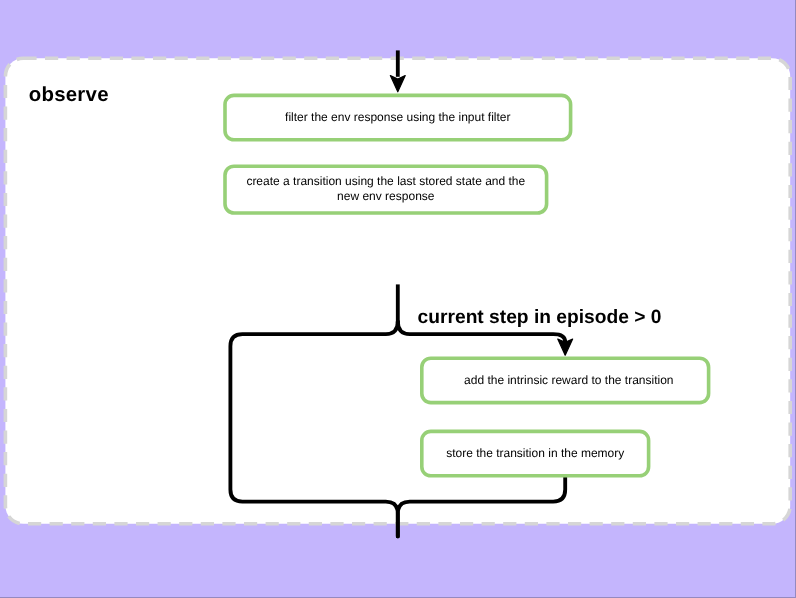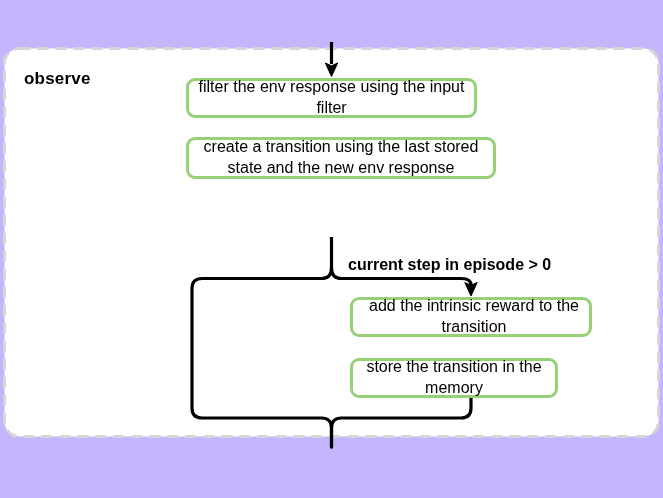--- a/index.html
+++ b/index.html
@@ -31,31 +31,31 @@
   .node {
     position: absolute;
     box-sizing: border-box;
     background: #ffffff;
     border: 3px solid #97d077;
     border-radius: 9px;
     display: flex;
     align-items: center;
     justify-content: center;
     text-align: center;
-    font-size: 16px;
+    font-size: 10px;
     line-height: 1.3;
     color: #000000;
     padding: 1px 6px;
     z-index: 3;
   }
   #node-filter            { left: 186px; top:  78px; width: 291px; height: 40px; }
-  #node-create-transition { left: 186px; top: 137px; width: 310px; height: 42px; }
+  #node-create-transition { left: 186px; top: 137px; width: 271px; height: 42px; }
   #node-store-state       { left: 186px; top: 197px; width: 291px; height: 41px; }
   #node-add-reward        { left: 350px; top: 297px; width: 242px; height: 40px; padding-left: 12px; }
-  #node-store-transition  { left: 350px; top: 358px; width: 208px; height: 40px; }
+  #node-store-transition  { left: 350px; top: 358px; width: 192px; height: 40px; }
   .branch-label {
     position: absolute;
     left: 348px; top: 256px;
     font-size: 16px;
     font-weight: bold;
     color: #000000;
     white-space: nowrap;
     z-index: 3;
   }
 </style>

